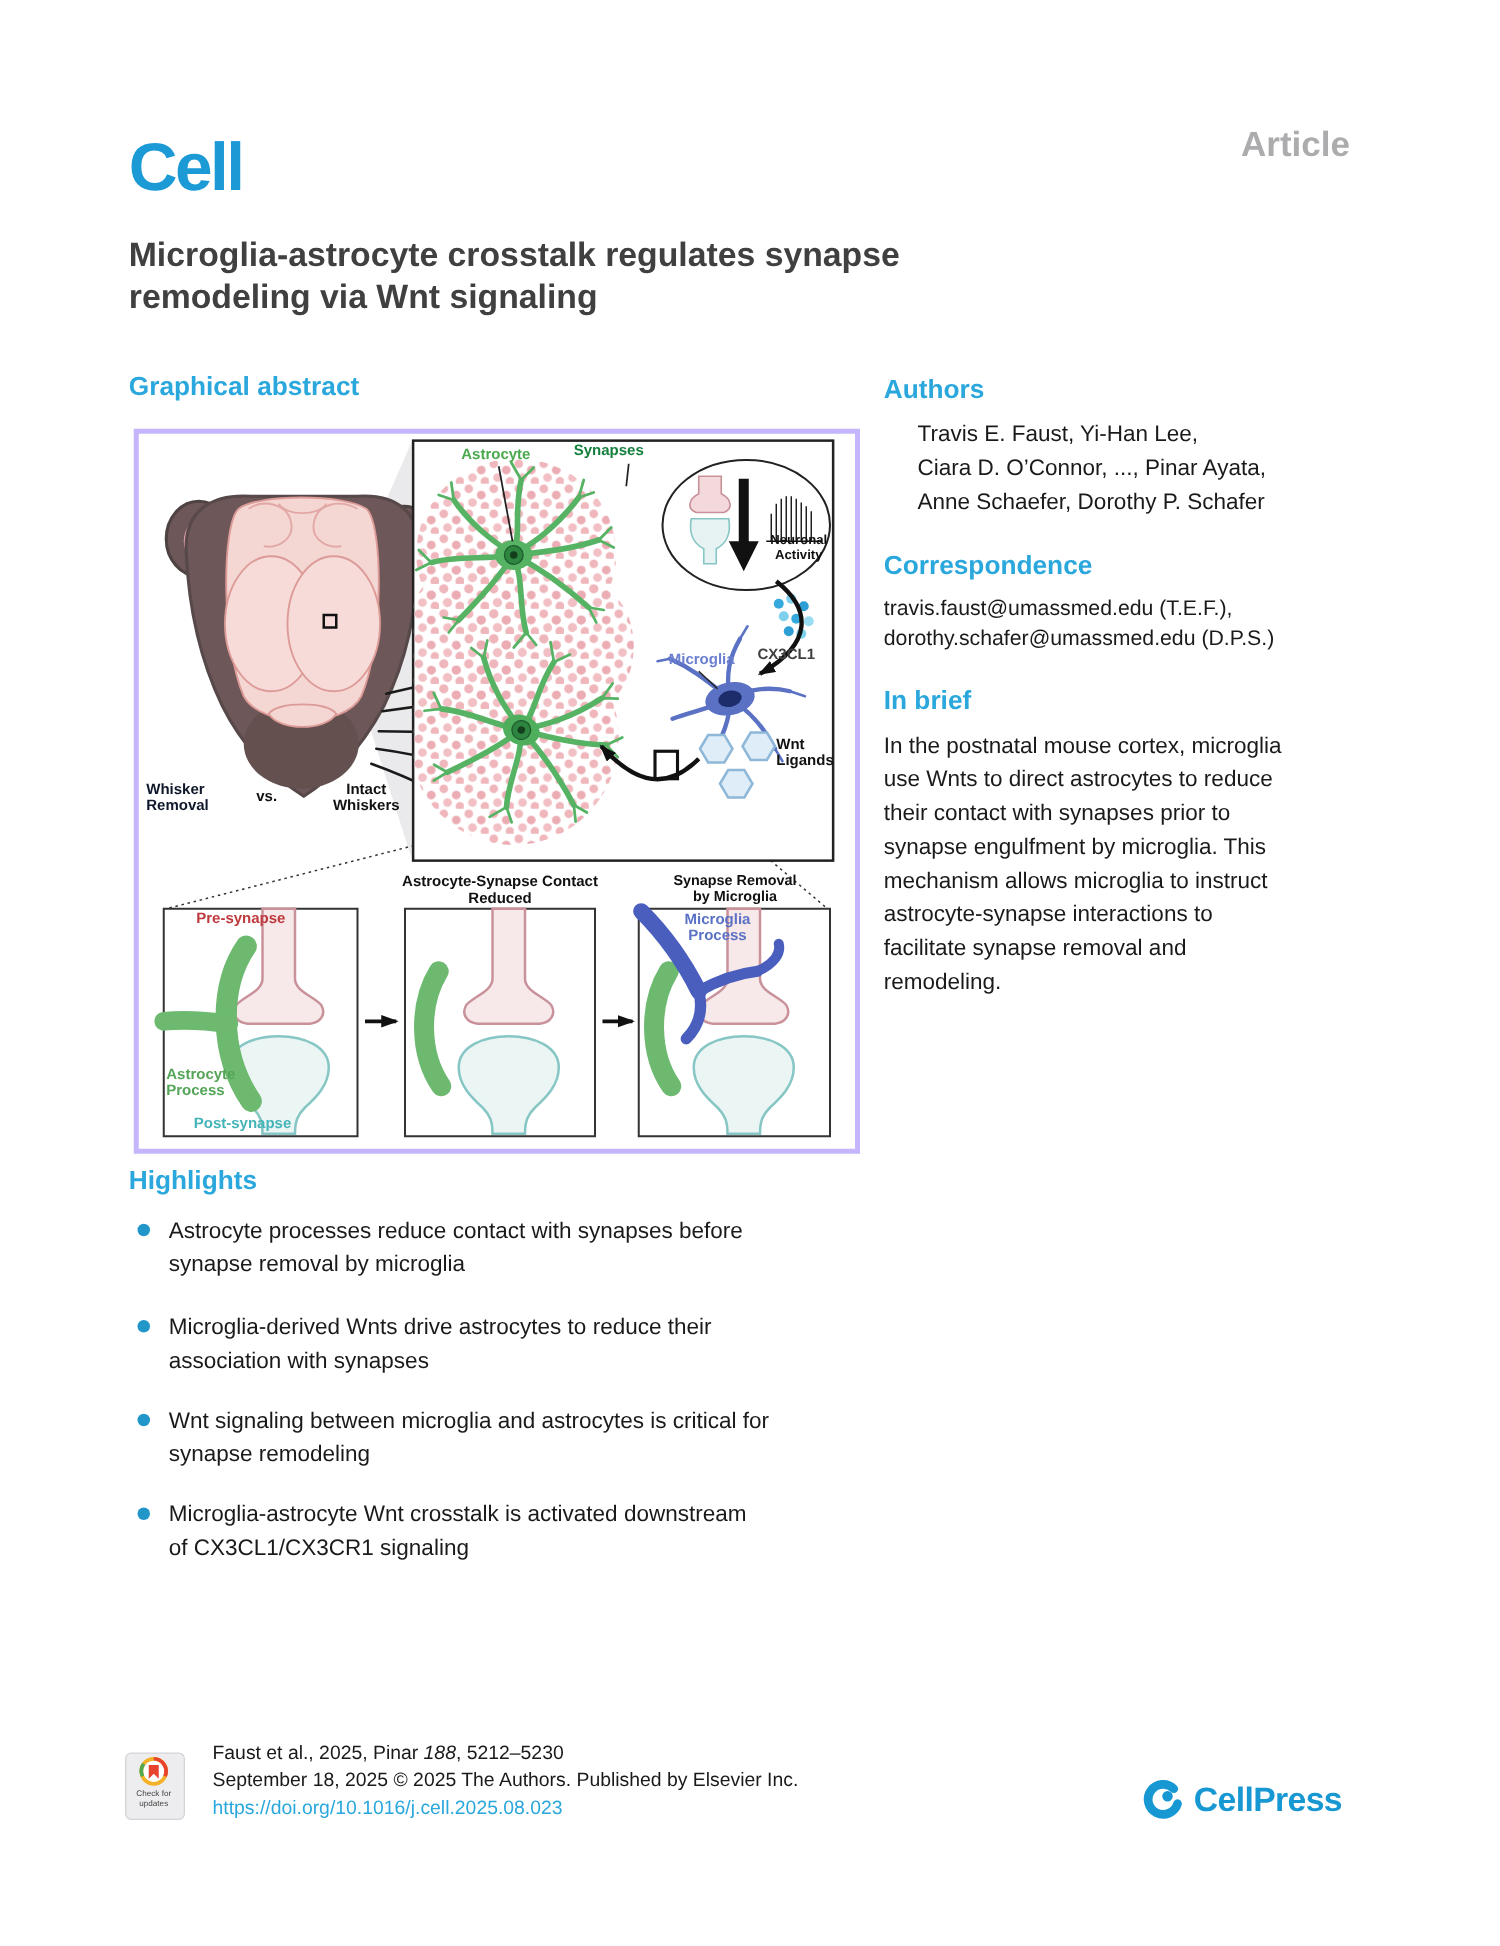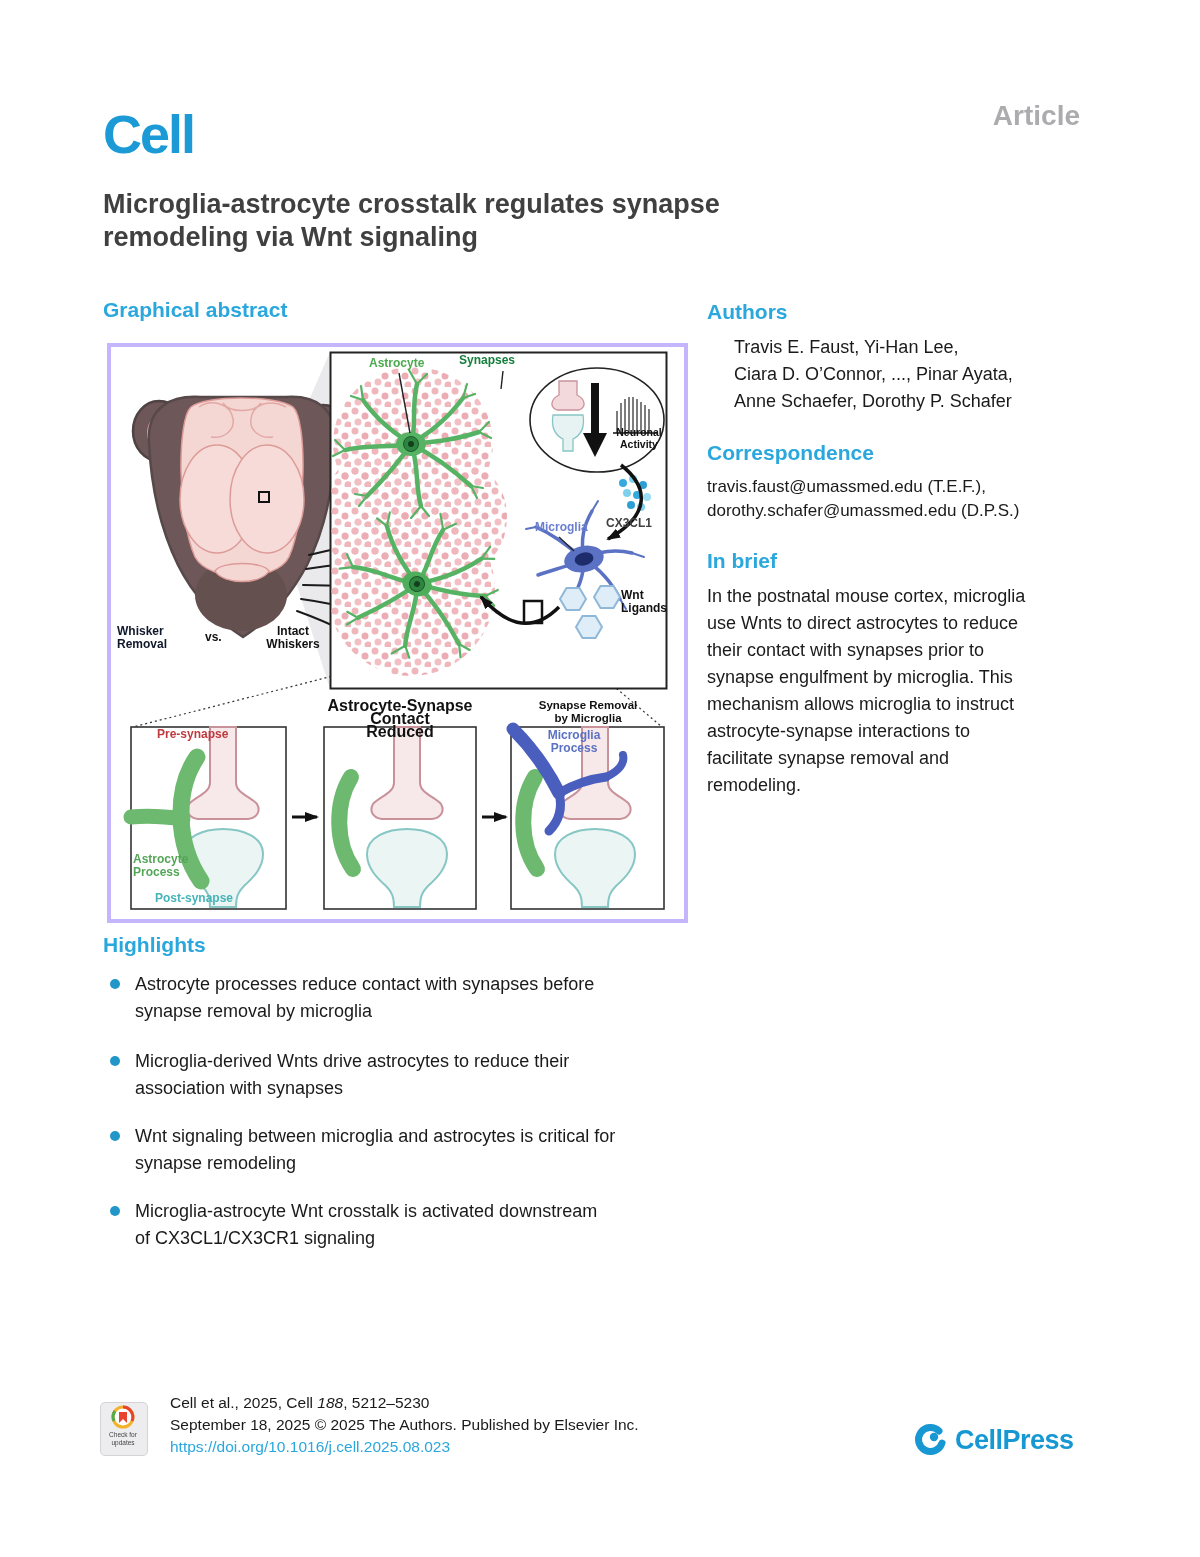--- a/index.html
+++ b/index.html
@@ -253,21 +253,21 @@
 Ligands</div>
     <div class="ga-label" style="left:6px;top:278px;width:78px;color:#0f172a;">Whisker
 Removal</div>
     <div class="ga-label" style="left:94px;top:284px;color:#111;">vs.</div>
     <div class="ga-label" style="left:140px;top:278px;width:84px;color:#111;text-align:center;">Intact
 Whiskers</div>
     <div class="ga-label" style="left:46px;top:381px;color:#BE3A3E;">Pre-synapse</div>
     <div class="ga-label" style="left:22px;top:506px;width:78px;color:#55A558;">Astrocyte
 Process</div>
     <div class="ga-label" style="left:44px;top:545px;color:#45B4B8;">Post-synapse</div>
-    <div class="ga-label" style="left:196px;top:352px;width:186px;color:#111;font-size:16px;text-align:center;">Astrocyte-Synapse Contact
+    <div class="ga-label" style="left:196px;top:352px;width:186px;color:#111;font-size:12px;text-align:center;">Astrocyte-Synapse Contact
 Reduced</div>
     <div class="ga-label" style="left:388px;top:352px;width:178px;color:#111;font-size:11.5px;text-align:center;">Synapse Removal
 by Microglia</div>
     <div class="ga-label" style="left:424px;top:382px;width:78px;color:#5B72C4;text-align:center;">Microglia
 Process</div>
   </div>
 
   <div class="abs sec-head" style="left:707px;top:300px;">Authors</div>
   <div class="abs body-text" style="left:706px;top:334px;width:400px;margin-left:28px;">Travis E. Faust, Yi-Han Lee,
 Ciara D. O’Connor, ..., Pinar Ayata,
@@ -315,21 +315,21 @@
       <circle cx="22" cy="14" r="10" fill="#fff" stroke="#F3B229" stroke-width="3"></circle>
       <path d="M22,4 a10,10 0 0 1 9,14" fill="none" stroke="#E8432F" stroke-width="3"></path>
       <path d="M13,18 a10,10 0 0 1 1,-10" fill="none" stroke="#54A94E" stroke-width="3"></path>
       <path d="M18,9 h8 v11 l-4,-4 l-4,4 z" fill="#E8432F"></path>
       <text x="22" y="34" font-size="6.5" text-anchor="middle" fill="#444" font-family="Liberation Sans, sans-serif">Check for</text>
       <text x="22" y="42" font-size="6.5" text-anchor="middle" fill="#444" font-family="Liberation Sans, sans-serif">updates</text>
     </svg>
   </div>
 
   <div class="abs" style="left:170px;top:1392px;">
-    <div class="foot-line"><span>Cell et al., 2025, Cell </span><span style="font-style:italic;">188</span><span>, 5212–5230</span></div>
+    <div class="foot-line"><span>Faust et al., 2025, Pinar </span><span style="font-style:italic;">188</span><span>, 5212–5230</span></div>
     <div class="foot-line">September 18, 2025 © 2025 The Authors. Published by Elsevier Inc.</div>
     <div class="foot-line doi">https://doi.org/10.1016/j.cell.2025.08.023</div>
   </div>
 
   <div class="abs" style="left:912px;top:1422px;display:flex;align-items:center;gap:7px;">
     <svg width="36" height="36" viewBox="0 0 36 36">
       <path d="M27,9 A12,12 0 1 0 30,21" fill="none" stroke="#1798D3" stroke-width="7" stroke-linecap="round"></path>
       <circle cx="22" cy="15" r="4.2" fill="#1798D3"></circle>
     </svg>
     <span class="cellpress-text">CellPress</span>

